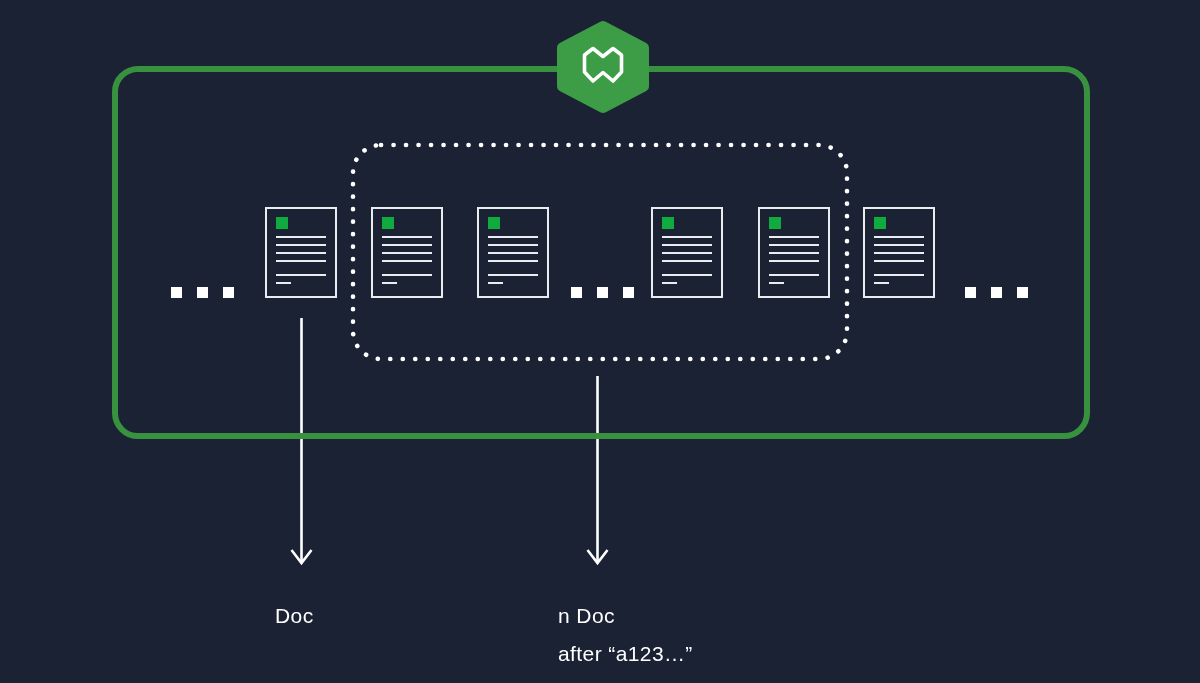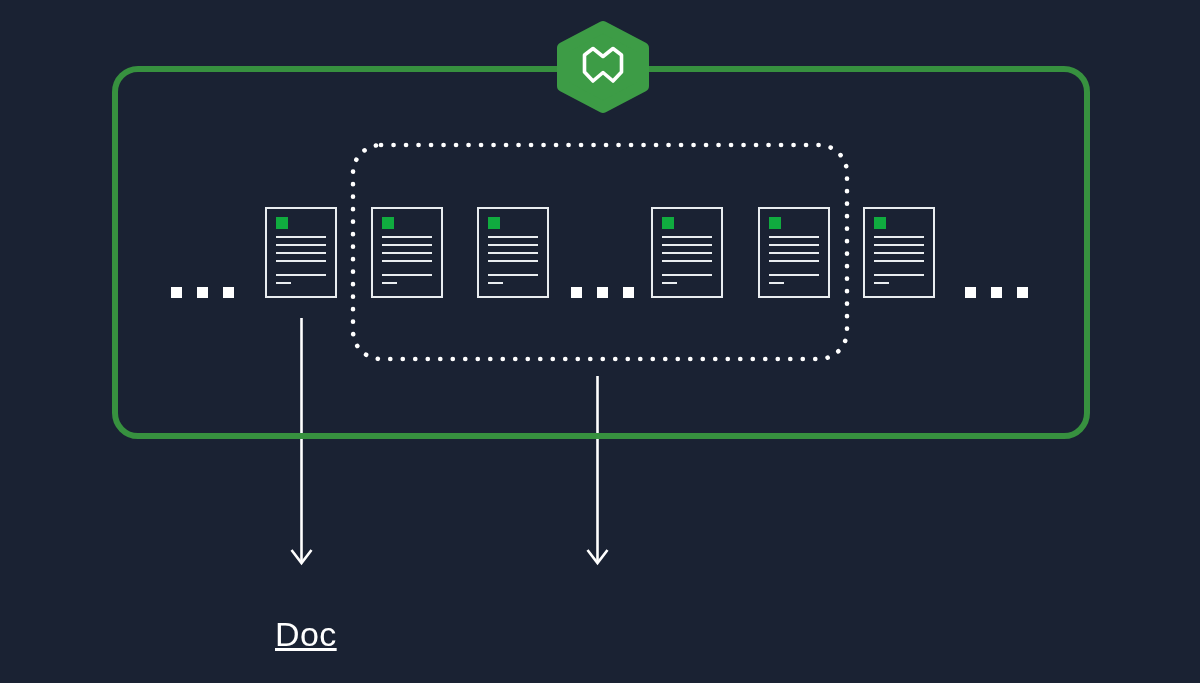--- a/index.html
+++ b/index.html
@@ -55,25 +55,24 @@
   .doc .ln5{top:65px}
   .doc .ln6{top:73px;width:15px}
   
   .dotsq{
     position:absolute;top:287px;width:11px;height:11px;
     background:var(--white,#ffffff);
     z-index:2;
   }
   
   .label{
-    position:absolute;top:615px;
+    position:absolute;top:597px;
     color:var(--white,#ffffff);
-    font-size:34px;line-height:38px;letter-spacing:.4px;
+    font-size:21px;line-height:38px;letter-spacing:.4px;
     z-index:2;
-    text-decoration:underline;
   }
   .label-doc{left:275px;}
   .label-ndoc{left:558px;}
 </style>
 </head>
 <body>
 
 <div class="canvas">
 
   <svg class="overlay" viewBox="0 0 1200 683" xmlns="http://www.w3.org/2000/svg">
@@ -95,20 +94,22 @@
 
   <svg class="hex-logo" viewBox="0 0 100 100" xmlns="http://www.w3.org/2000/svg">
     <polygon points="50,12 90,33 90,71 50,92 10,71 10,33" fill="#3d9c46" stroke="#3d9c46" stroke-width="12" stroke-linejoin="round"></polygon>
     <path d="M31.5,40 L40,33.5 L50,41.5 L60,33.5 L68.5,40 L68.5,57 L60,66 L50,57.5 L40,66 L31.5,57 Z" fill="none" stroke="#ffffff" stroke-width="3.6" stroke-linejoin="round"></path>
   </svg>
 
   <div class="label label-doc">
     <div>Doc</div>
   </div>
   <div class="label label-ndoc">
+    <div>n Doc</div>
+    <div>after “a123…”</div>
   </div>
 
 <div class="doc" style="left: 265px;">
       <span class="sq"></span>
       <span class="ln ln1"></span>
       <span class="ln ln2"></span>
       <span class="ln ln3"></span>
       <span class="ln ln4"></span>
       <span class="ln ln5"></span>
       <span class="ln ln6"></span>

